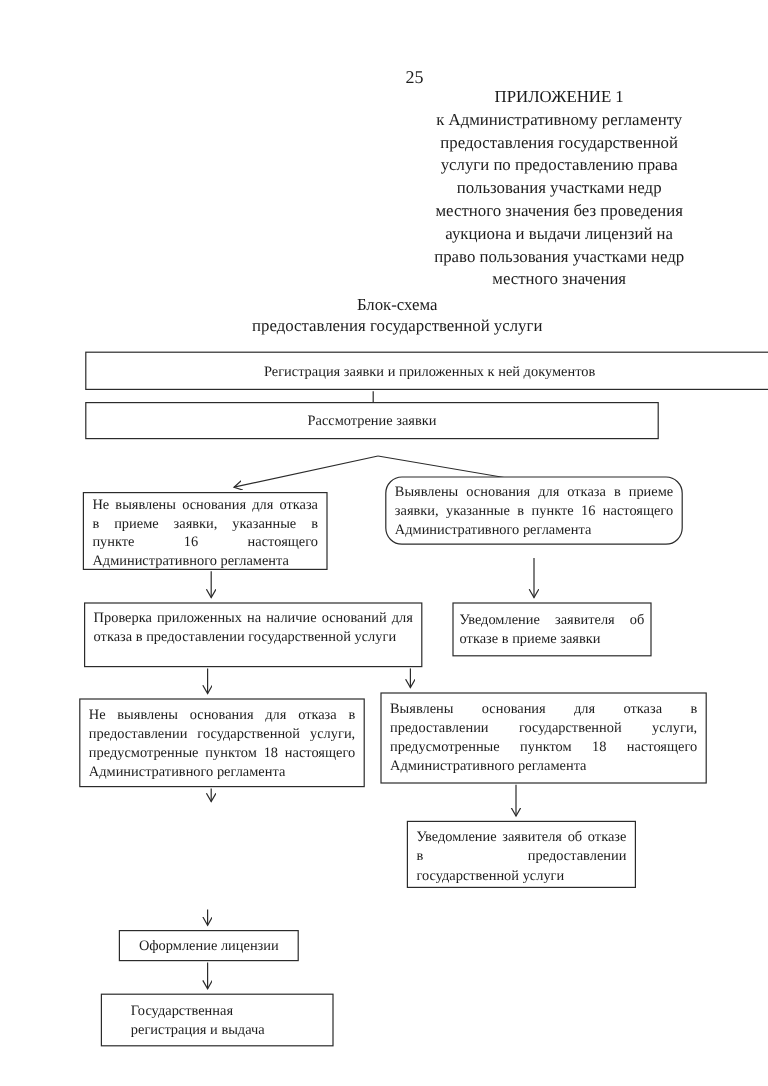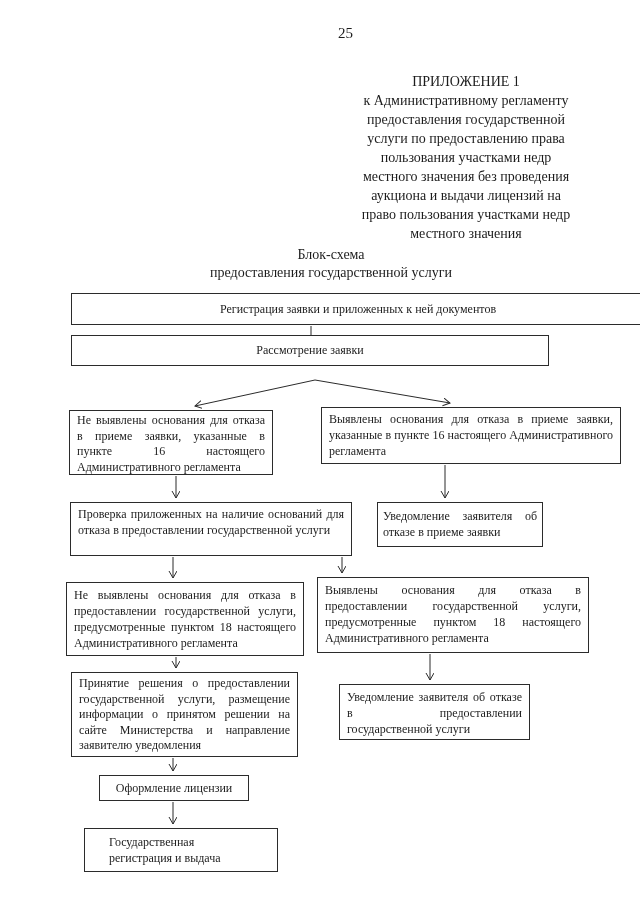--- a/index.html
+++ b/index.html
@@ -5,21 +5,21 @@
   html,body{margin:0;padding:0;}
   body{
     width:640px;height:905px;
     background:#ffffff;
     color:#1c1c1c;
     font-family:"Liberation Serif","DejaVu Serif",serif;
     position:relative;
     overflow:hidden;
   }
   .page-number{
-    position:absolute;left:338px;top:25px;
+    position:absolute;left:338px;top:57px;
     font-size:15px;
   }
   .appendix{
     position:absolute;left:330px;top:72px;width:272px;
     font-size:14px;line-height:19px;text-align:center;
   }
   .chart-title{
     position:absolute;left:161px;top:246px;width:340px;
     font-size:14px;line-height:17.5px;text-align:center;
   }
@@ -31,21 +31,21 @@
     background:#fff;
     font-size:12px;line-height:16px;
     padding:3px 7px;
     text-align:justify;text-align-last:left;
     overflow:hidden;
   }
   .node.center{text-align:center;text-align-last:center;padding:0 6px;}
   .n1{left:71px;top:293px;width:574px;height:32px;line-height:30px;}
   .n2{left:71px;top:335px;width:478px;height:31px;line-height:29px;}
   .n3{left:69px;top:410px;width:204px;height:65px;line-height:15.5px;padding-top:2px;}
-  .n4{left:321px;top:407px;width:300px;height:57px;}
+  .n4{left:321px;top:397px;width:248px;height:57px;border-radius:14px;}
   .n5{left:70px;top:502px;width:282px;height:54px;}
   .n6{left:377px;top:502px;width:166px;height:45px;padding:5px 5px;}
   .n7{left:66px;top:582px;width:238px;height:74px;padding-top:4px;}
   .n8{left:317px;top:577px;width:272px;height:76px;padding-top:4px;}
   .n9{left:71px;top:672px;width:227px;height:85px;line-height:15.5px;}
   .n10{left:339px;top:684px;width:191px;height:56px;padding-top:4px;}
   .n11{left:99px;top:775px;width:150px;height:26px;line-height:24px;}
   .n12{left:84px;top:828px;width:194px;height:44px;text-align:left;padding:5px 24px;}
 </style>
 </head>
@@ -93,17 +93,16 @@
   </svg>
 
   <div class="node n1 center">Регистрация заявки и приложенных к ней документов</div>
   <div class="node n2 center">Рассмотрение заявки</div>
   <div class="node n3">Не выявлены основания для отказа в приеме заявки, указанные в пункте 16 настоящего Административного регламента</div>
   <div class="node n4">Выявлены основания для отказа в приеме заявки, указанные в пункте 16 настоящего Административного регламента</div>
   <div class="node n5">Проверка приложенных на наличие оснований для отказа в предоставлении государственной услуги</div>
   <div class="node n6">Уведомление заявителя об отказе в приеме заявки</div>
   <div class="node n7">Не выявлены основания для отказа в предоставлении государственной услуги, предусмотренные пунктом 18 настоящего Административного регламента</div>
   <div class="node n8">Выявлены основания для отказа в предоставлении государственной услуги, предусмотренные пунктом 18 настоящего Административного регламента</div>
-  <div class="node n9">Принятие решения о предоставлении государственной услуги, размещение информации о принятом решении на сайте Министерства и направление заявителю уведомления</div>
   <div class="node n10">Уведомление заявителя об отказе в предоставлении государственной услуги</div>
   <div class="node n11 center">Оформление лицензии</div>
   <div class="node n12">Государственная регистрация и выдача заявителю лицензии</div>
 </div>
 
 </body></html>

